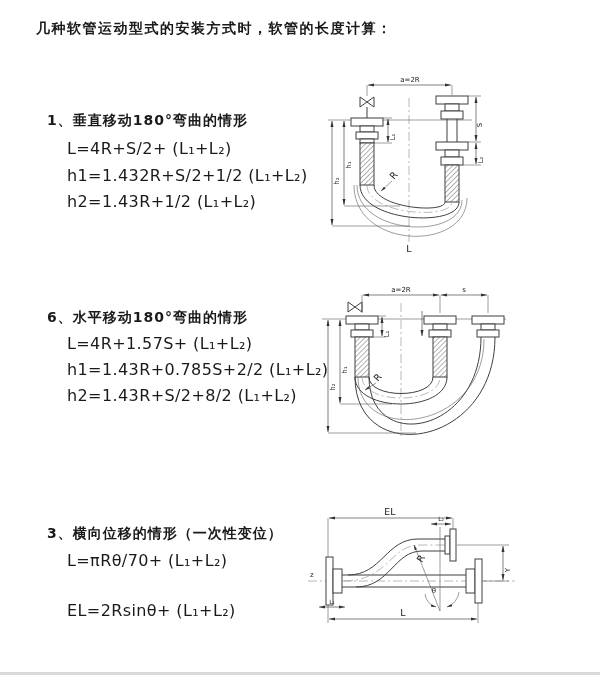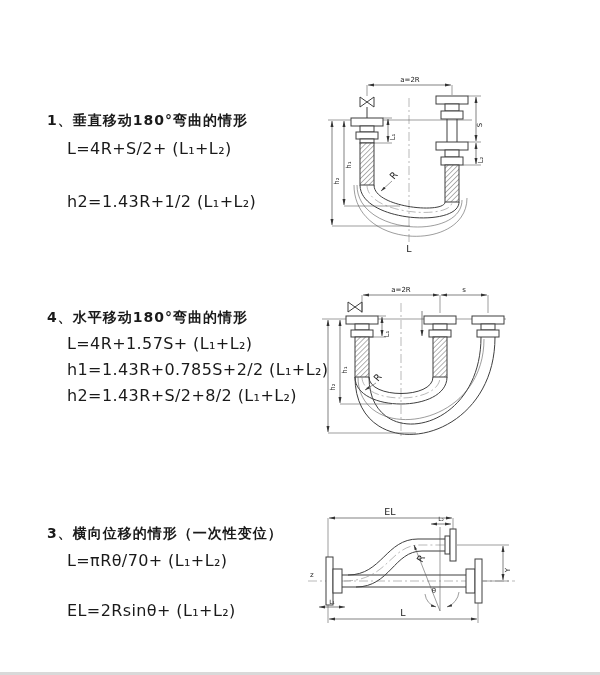--- a/index.html
+++ b/index.html
@@ -29,26 +29,28 @@
   .dim   { stroke:#4a4a4a; stroke-width:0.7; fill:none; }
   .cl    { stroke:#8a8a8a; stroke-width:0.6; fill:none; stroke-dasharray:9 3 2 3; }
   .dlab  { font-family:"DejaVu Sans","Liberation Sans",sans-serif; font-size:7px; fill:#222; }
   .dlab-lg { font-family:"DejaVu Sans","Liberation Sans",sans-serif; font-size:9.5px; fill:#222; }
 </style>
 </head>
 <body>
 
 <div class="page">
 
+  <div class="title">几种软管运动型式的安装方式时，软管的长度计算：</div>
 
   <div class="heading" style="top:112px">1、垂直移动180°弯曲的情形</div>
   <div class="formula" style="top:139px">L=4R+S/2+ (L₁+L₂)</div>
+  <div class="formula" style="top:166px">h1=1.432R+S/2+1/2 (L₁+L₂)</div>
   <div class="formula" style="top:192px">h2=1.43R+1/2 (L₁+L₂)</div>
 
-  <div class="heading" style="top:309px">4、水平移动180°弯曲的情形</div>
+  <div class="heading" style="top:309px">6、水平移动180°弯曲的情形</div>
   <div class="formula" style="top:334px">L=4R+1.57S+ (L₁+L₂)</div>
   <div class="formula" style="top:360px">h1=1.43R+0.785S+2/2 (L₁+L₂)</div>
   <div class="formula" style="top:386px">h2=1.43R+S/2+8/2 (L₁+L₂)</div>
 
   <div class="heading" style="top:525px">3、横向位移的情形（一次性变位）</div>
   <div class="formula" style="top:551px">L=πRθ/70+ (L₁+L₂)</div>
   <div class="formula" style="top:601px">EL=2Rsinθ+ (L₁+L₂)</div>
 
   <svg class="diag" style="left:310px; top:70px" width="290" height="195" viewBox="0 0 290 195">
     <defs>

